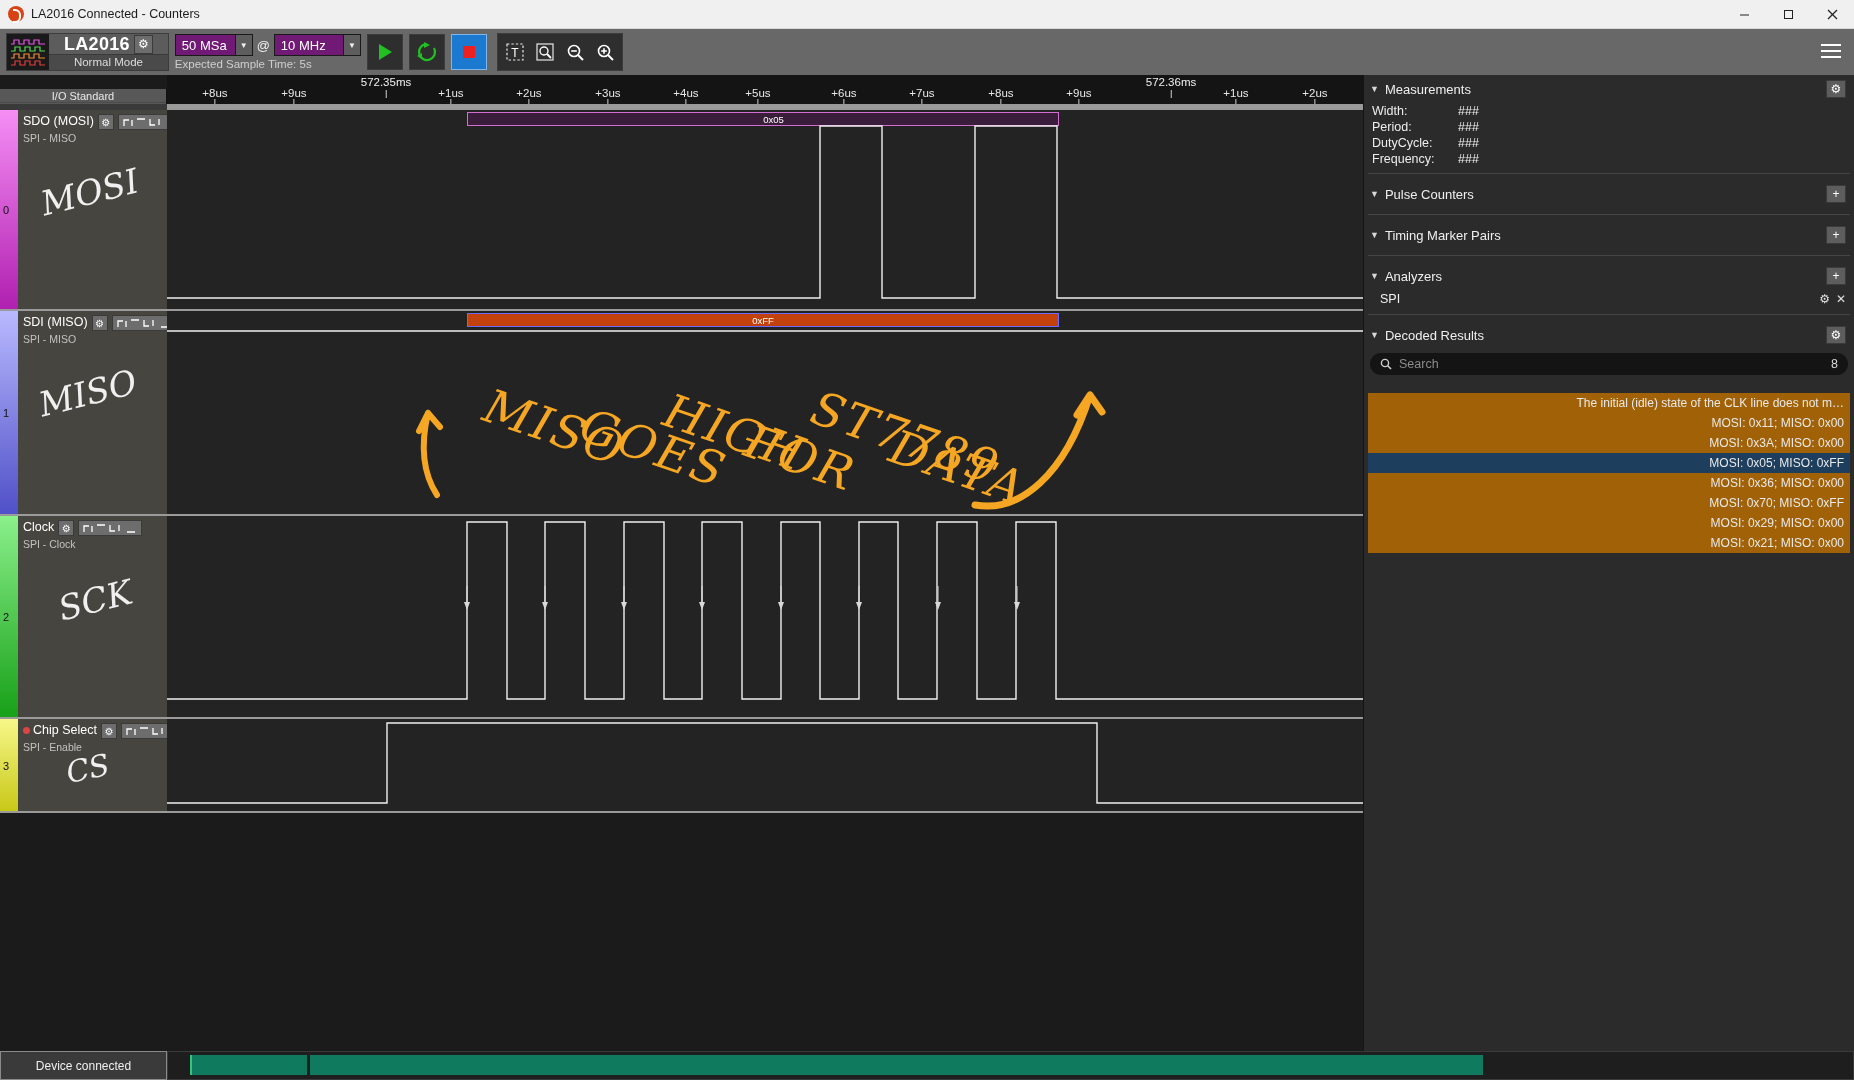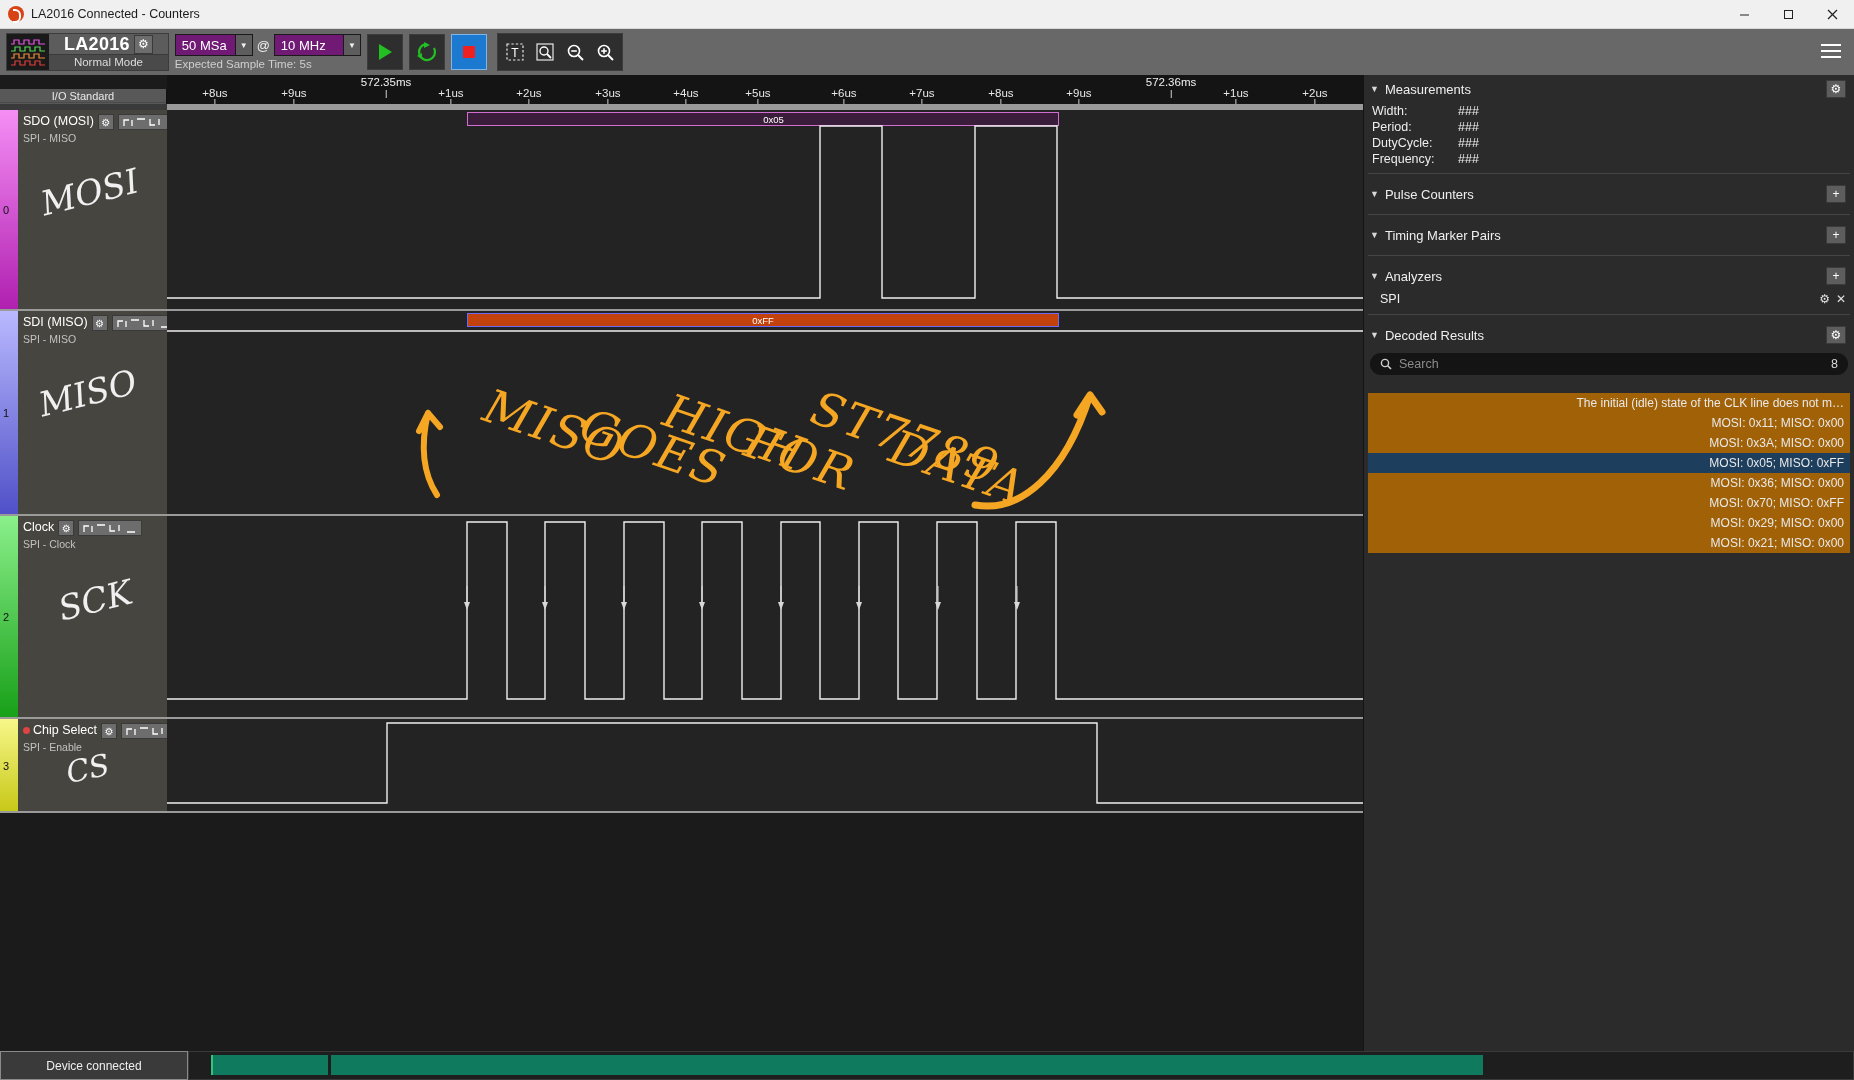--- a/index.html
+++ b/index.html
@@ -188,21 +188,21 @@
   }
   .search-box .ph { flex: 1; color: #8c8c8c; font-size: 12.5px; }
   .search-box .cnt { color: #d8d8d8; font-size: 12.5px; }
   .res-list { margin: 18px 4px; background: #a16207; text-align: right; }
   .res-item { padding: 3px 6px; font-size: 12px; color: #e9e9e9; white-space: nowrap; overflow: hidden; }
   .res-item.sel { background: #1d3e5c; }
 
   
   .statusbar { height: 29px; background: #1e1e1e; display: flex; align-items: stretch; }
   .status-txt {
-    width: 188px; background: #3a3a3a; border: 1px solid #8a8a8a; color: #efefef;
+    width: 167px; background: #3a3a3a; border: 1px solid #8a8a8a; color: #efefef;
     font-size: 12px; display: flex; align-items: center; justify-content: center;
   }
   .status-prog { flex: 1; background: #1e1e1e; position: relative; border: 1px solid #3a3a3a;}
   .pg1 { position: absolute; left: 22px; top: 3px; height: 20px; width: 117px; background: #0f7a5e; border-left: 2px solid #37c37f;}
   .pg2 { position: absolute; left: 142px; top: 3px; height: 20px; right: 370px; background: #0f7a5e; }
 </style>
 </head>
 <body>
 
 <div class="titlebar">

